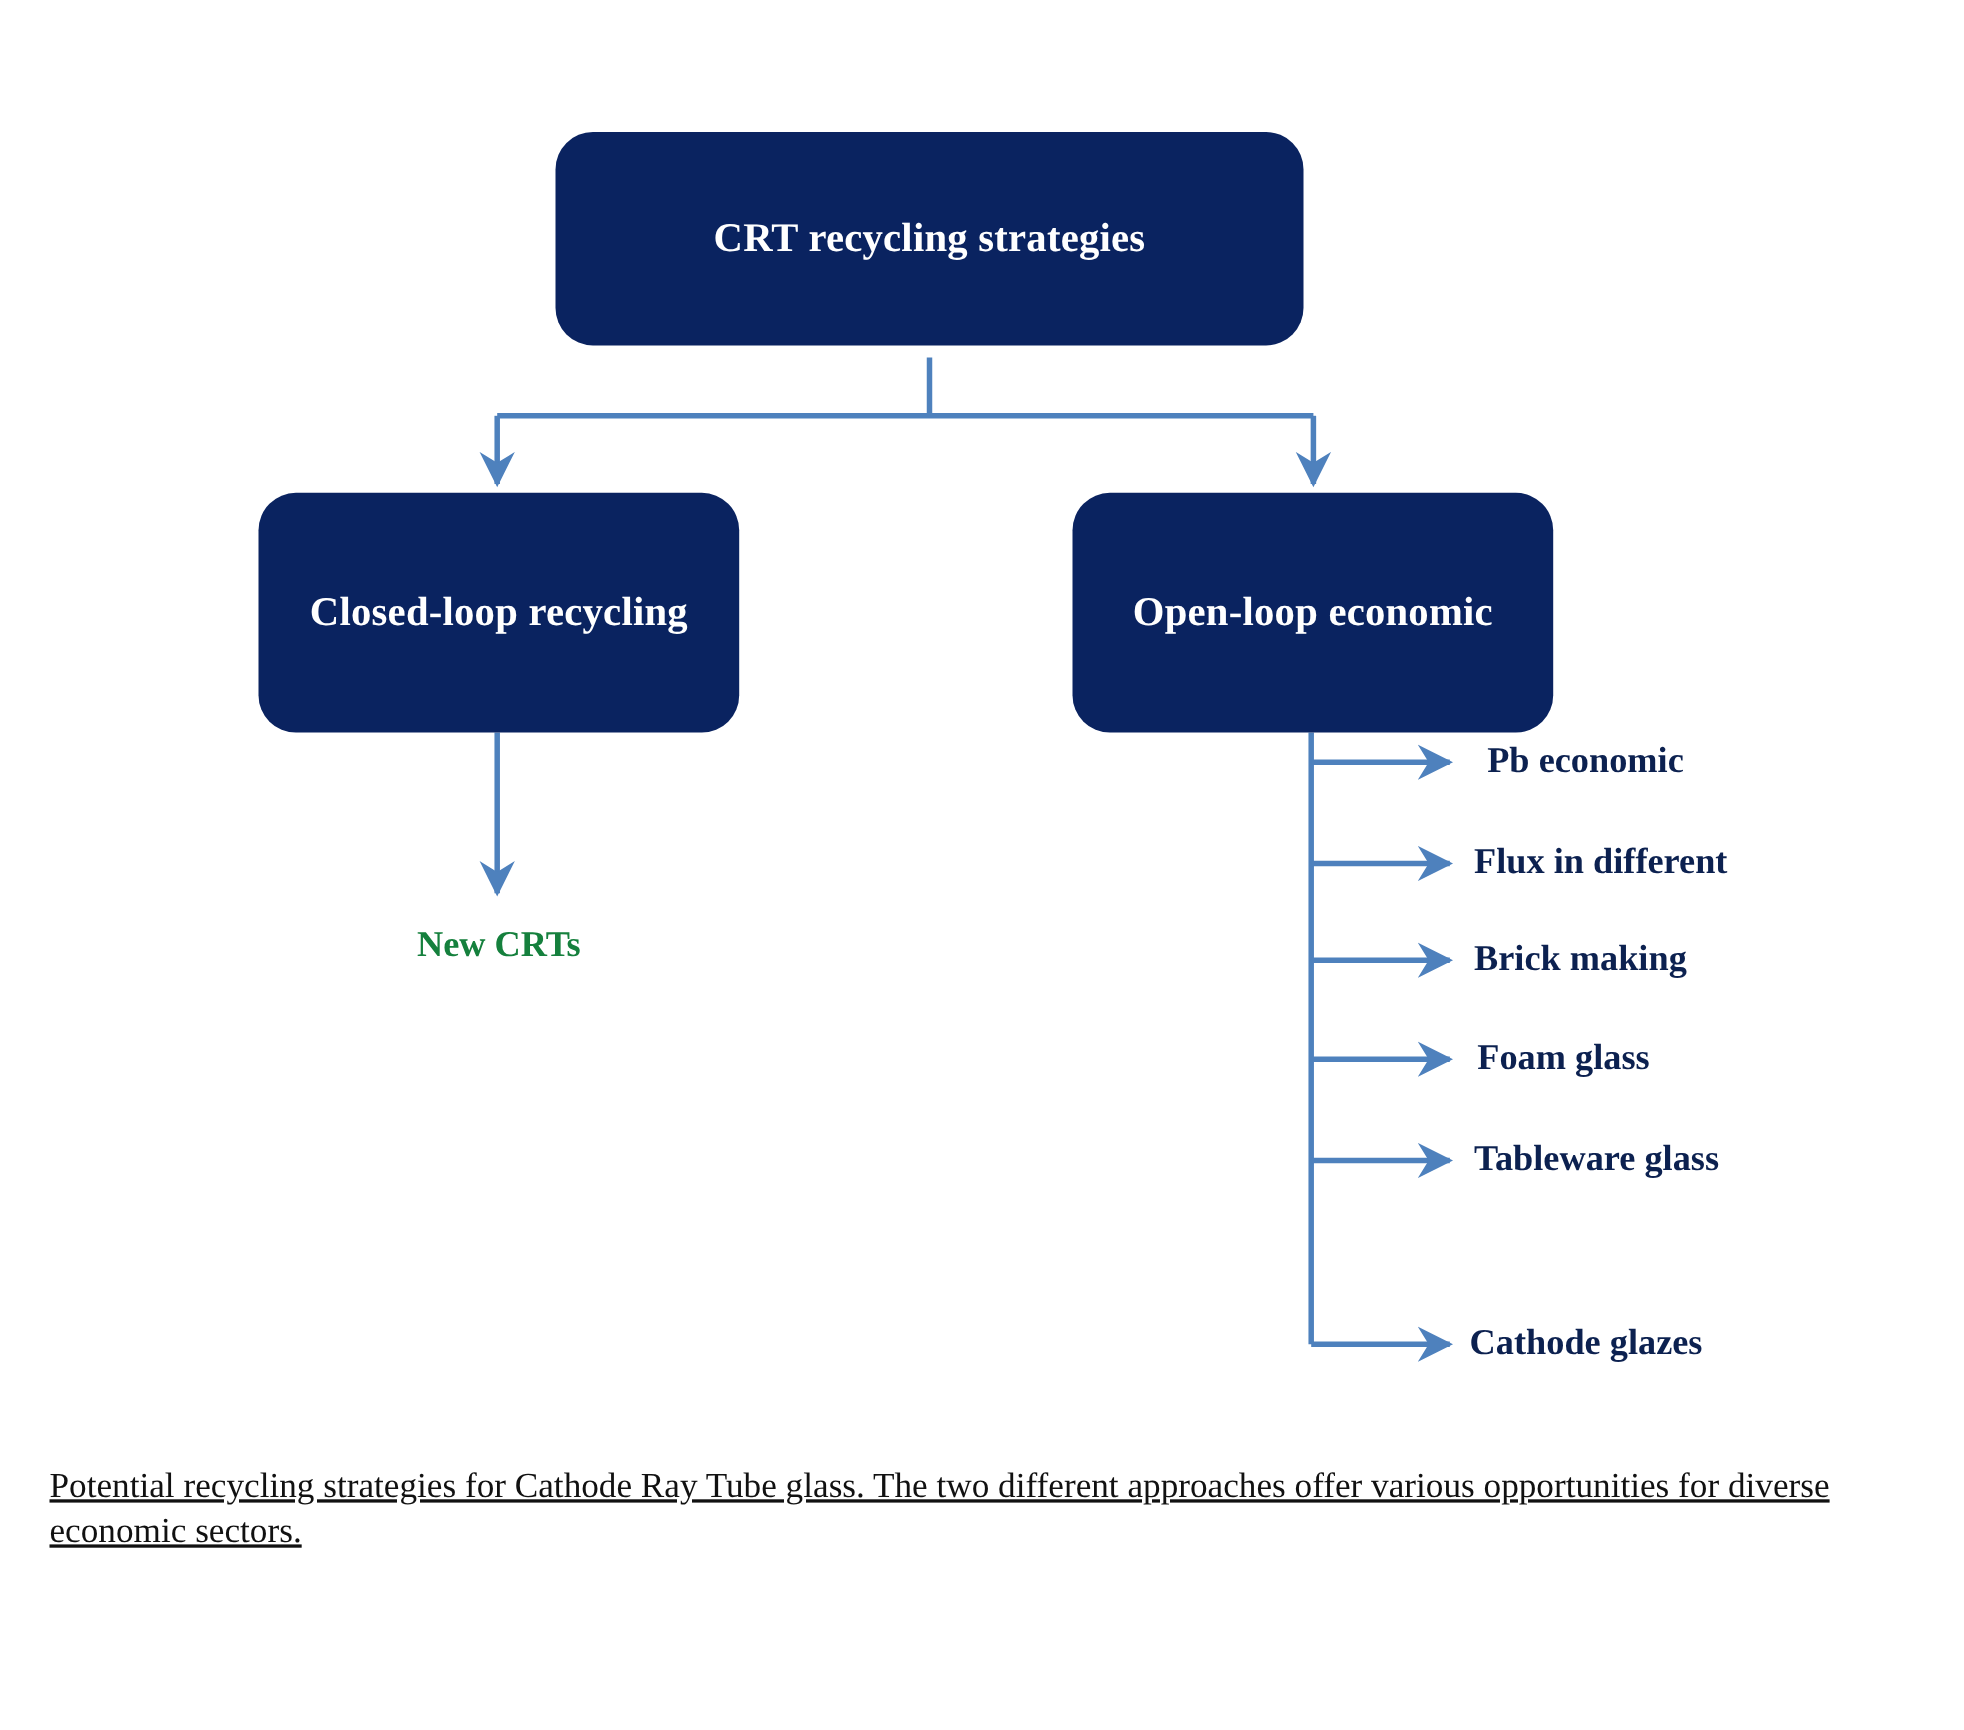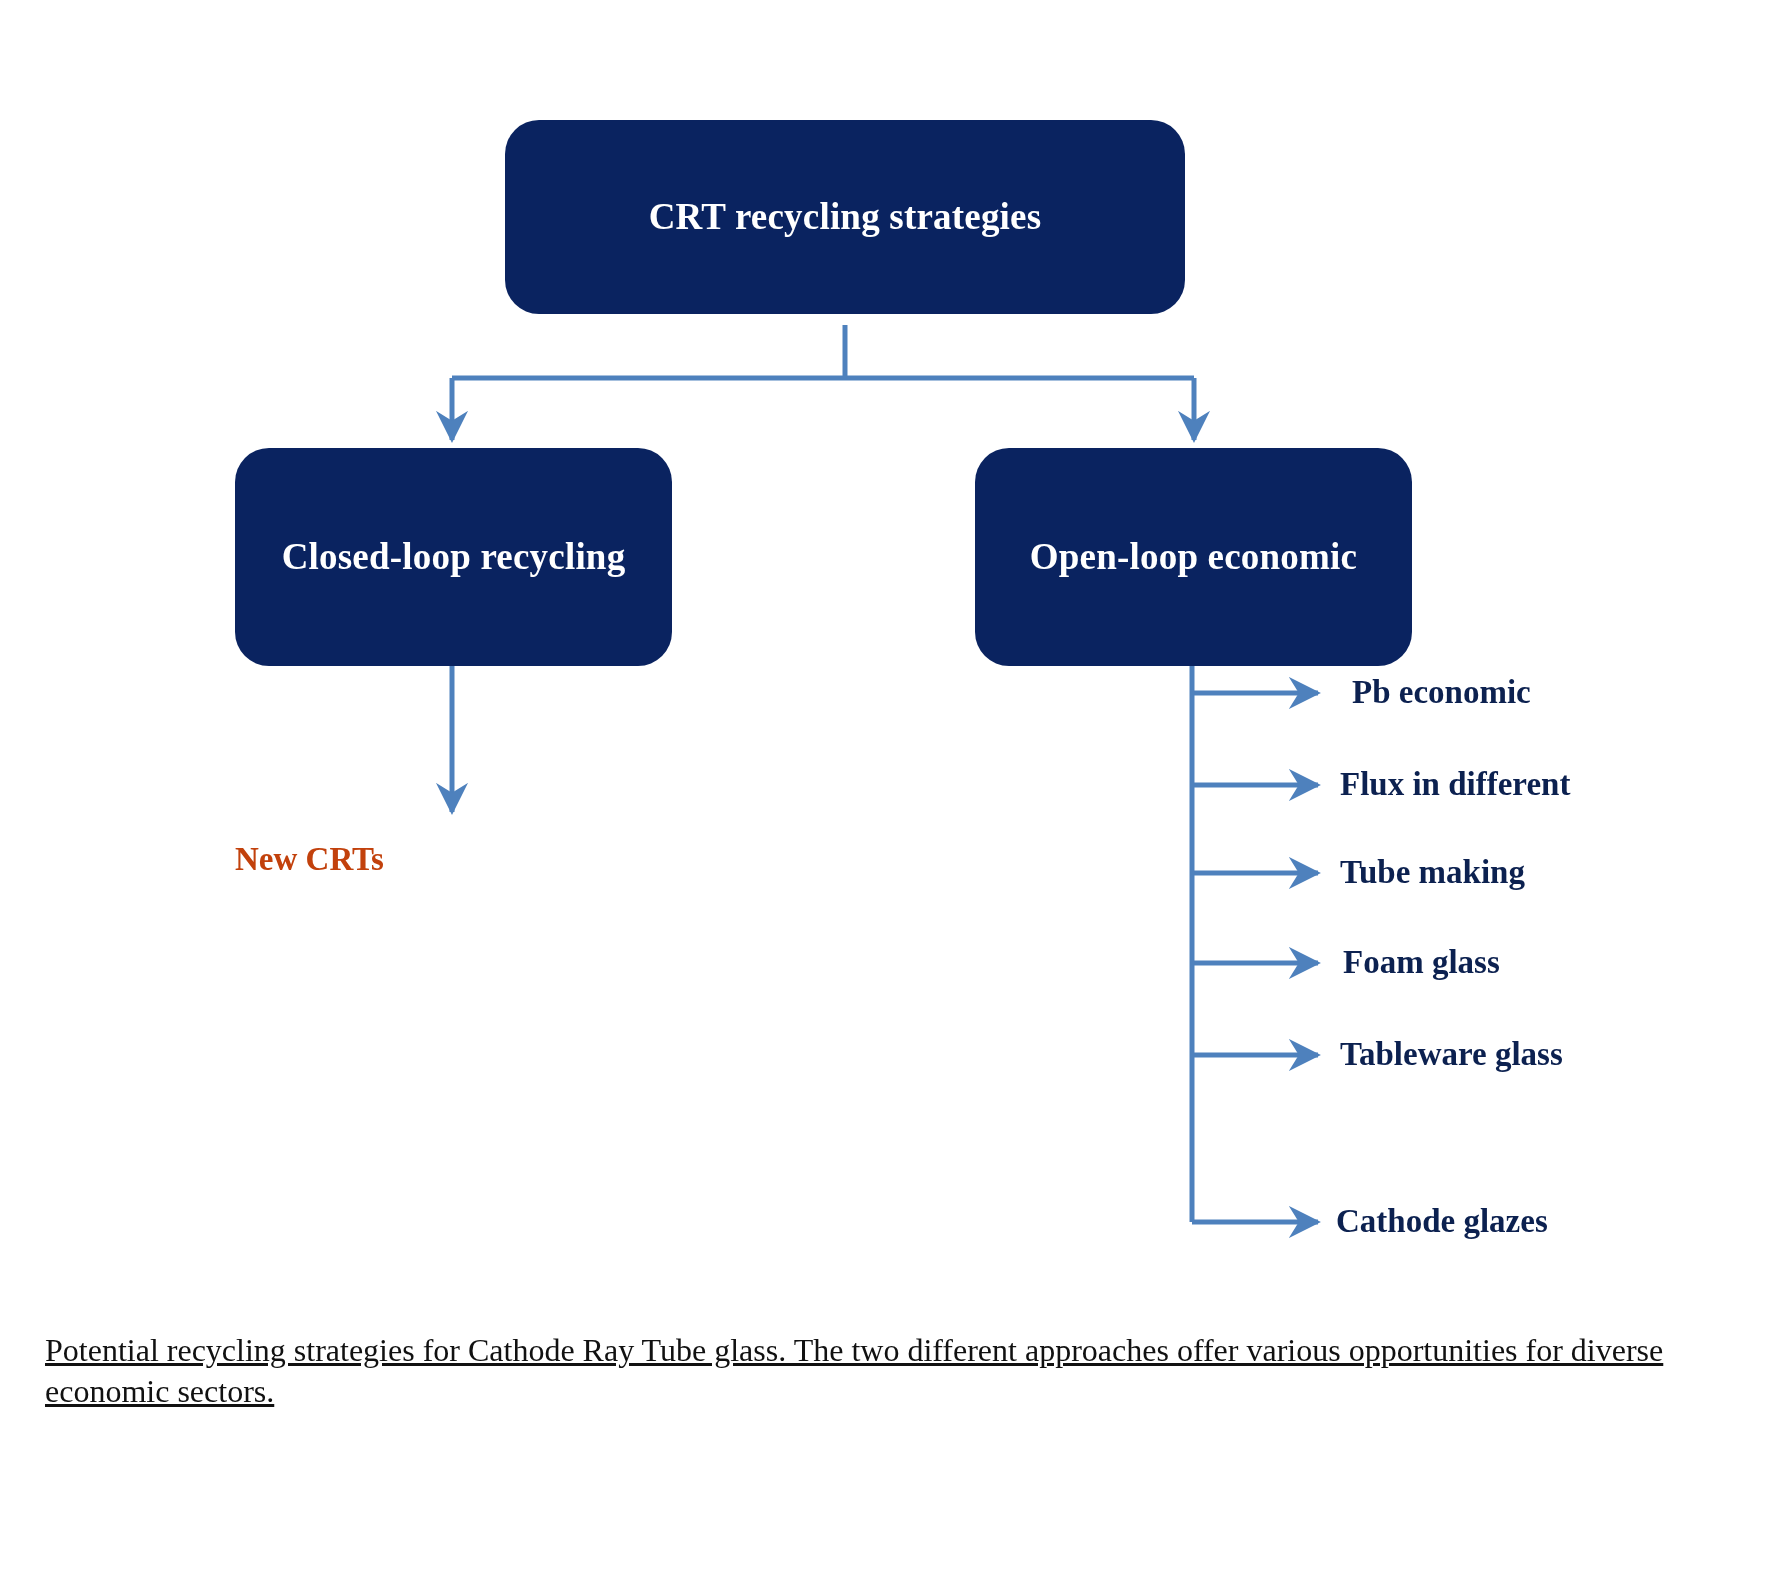--- a/index.html
+++ b/index.html
@@ -83,22 +83,22 @@
     font-family: "Liberation Serif", "DejaVu Serif", serif;
     white-space: nowrap;
     line-height: 1;
   }
 
   #label-new-crts {
     position: absolute;
     left: 235px;
     top: 843px;
     width: 437px;
-    text-align: left;
-    color: #c2410c;
+    text-align: center;
+    color: #15803d;
     font-weight: bold;
     font-size: 33px;
     font-family: "Liberation Serif", "DejaVu Serif", serif;
     white-space: nowrap;
     line-height: 1;
   }
 
   
   #caption {
     position: absolute;
@@ -157,20 +157,20 @@
   </div>
 
   <div class="node-box" id="box-open">
     <span class="node-label">Open-loop economic</span>
   </div>
 
   <div id="label-new-crts">New CRTs</div>
 
   <div class="leaf-label" style="left:1352px; top:676px;">Pb economic</div>
   <div class="leaf-label" style="left:1340px; top:768px;">Flux in different</div>
-  <div class="leaf-label" style="left:1340px; top:856px;">Tube making</div>
+  <div class="leaf-label" style="left:1340px; top:856px;">Brick making</div>
   <div class="leaf-label" style="left:1343px; top:946px;">Foam glass</div>
   <div class="leaf-label" style="left:1340px; top:1038px;">Tableware glass</div>
   <div class="leaf-label" style="left:1336px; top:1205px;">Cathode glazes</div>
 
 </div>
 
 <div id="caption">Potential recycling strategies for Cathode Ray Tube glass. The two different approaches offer various opportunities for diverse economic sectors.</div>
 
 </body></html>

